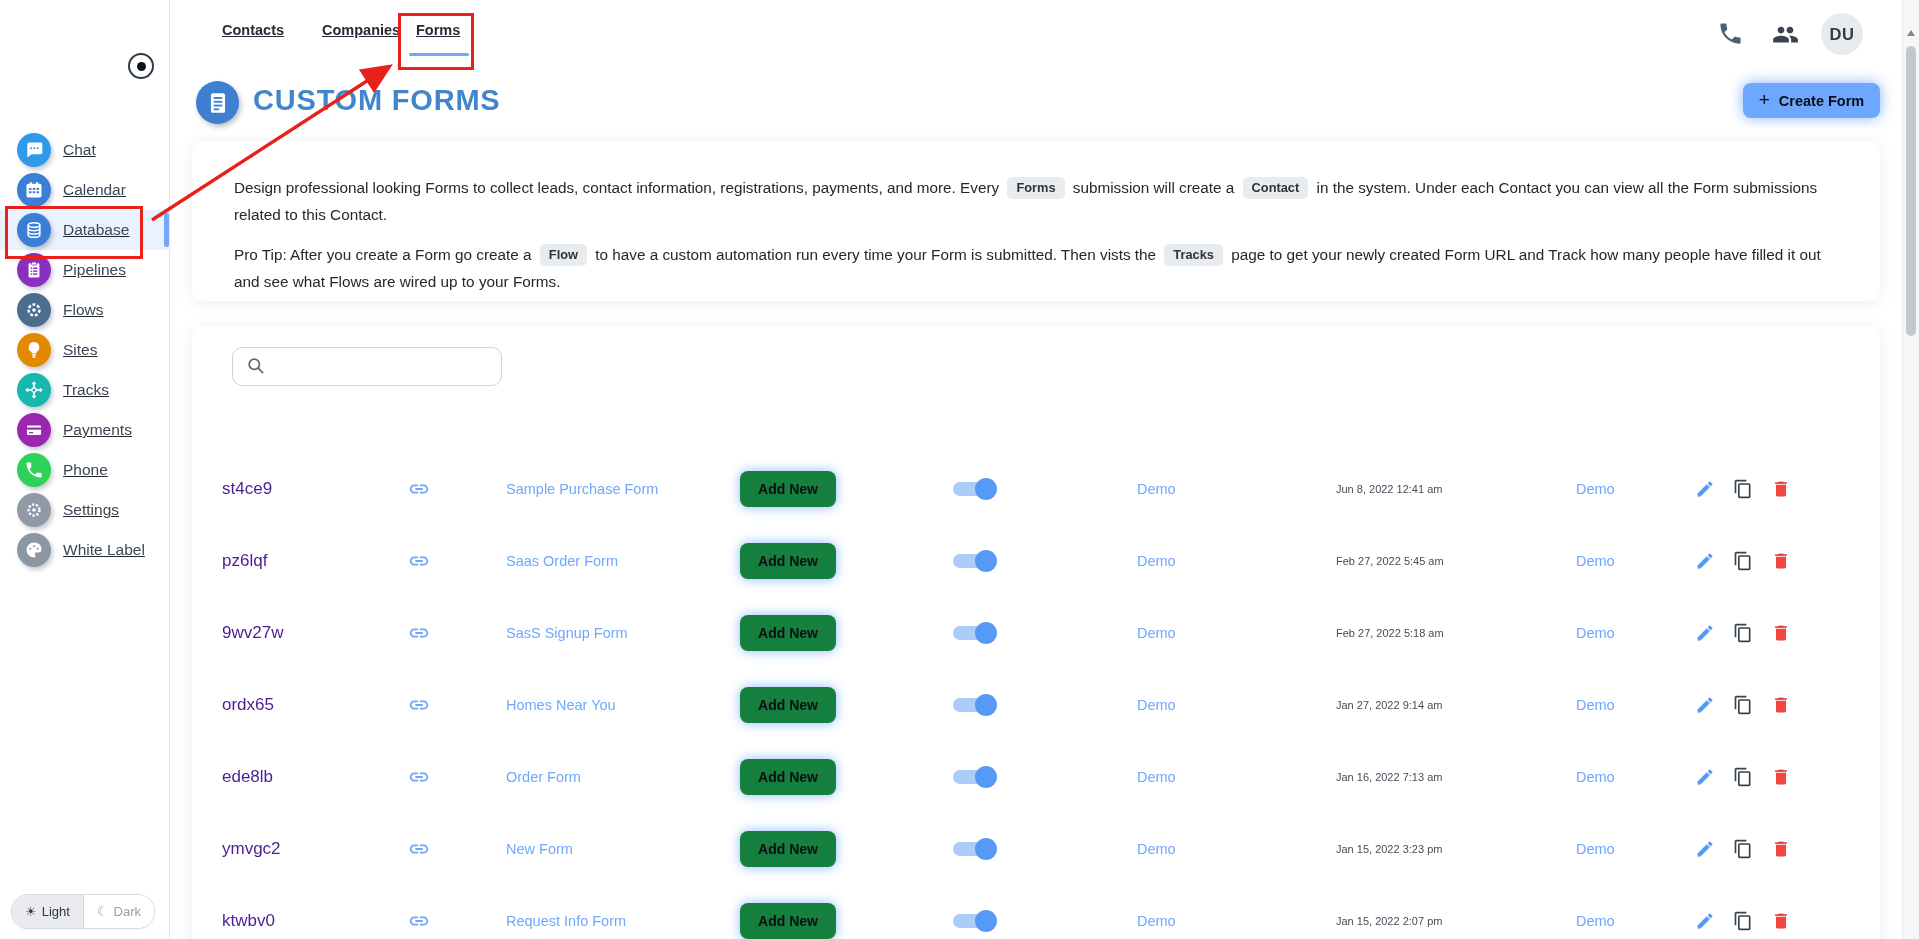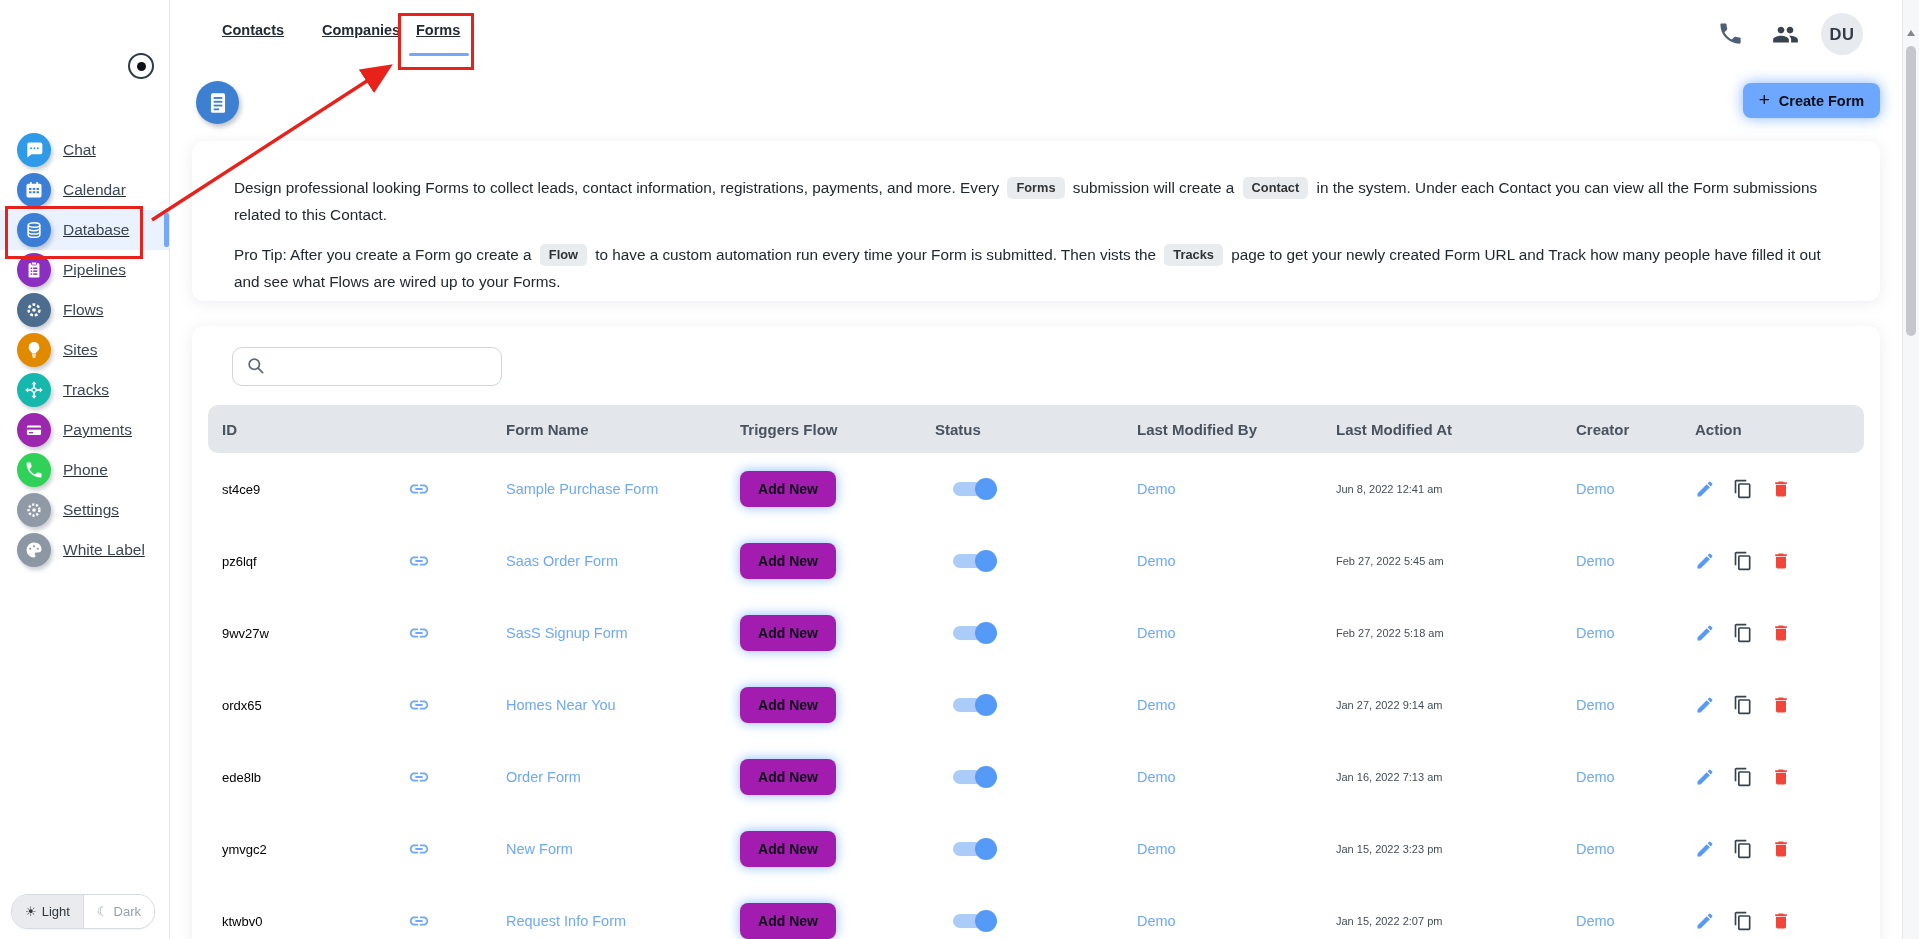--- a/index.html
+++ b/index.html
@@ -71,26 +71,26 @@
   .search-box input::placeholder{color:#97a0aa;}
 
   
   .grid-cols{display:grid;grid-template-columns:110px 174px 234px 195px 202px 199px 240px 119px 1fr;
              align-items:center;box-sizing:border-box;padding:0 14px;}
   .thead{position:absolute;left:16px;top:79px;width:1656px;height:48px;background:#e3e6ea;border-radius:10px;}
   .th{font-size:15px;font-weight:700;color:#49525f;}
   .th-id{grid-column:1 / 3;}
   .tbody{position:absolute;left:16px;top:127px;width:1656px;}
   .tr{height:72px;}
-  .td-id{font-size:13px;color:#000000;}
+  .td-id{font-size:17px;color:#4c1d95;}
   .td-link{justify-self:center;cursor:pointer;display:flex;}
   .td-link svg{width:22px;height:22px;}
   .td-name,.td-modby,.td-creator{font-size:14.5px;color:#6ea8fe;cursor:pointer;}
   .td-modat{font-size:11px;color:#454d57;}
-  .addnew-btn{width:96px;height:36px;border:none;border-radius:8px;background:#a21caf;color:#0c0f13;
+  .addnew-btn{width:96px;height:36px;border:none;border-radius:8px;background:#15803d;color:#0c0f13;
               font-size:14px;font-weight:700;cursor:pointer;font-family:inherit;
               box-shadow:0 0 12px rgba(110,168,254,.8);}
   .switch{position:relative;width:44px;height:22px;margin-left:18px;cursor:pointer;}
   .switch .track{position:absolute;left:0;top:4px;width:40px;height:14px;background:#abcbf9;border-radius:7px;}
   .switch .knob{position:absolute;right:0;top:0;width:22px;height:22px;border-radius:50%;background:#569af8;}
   .td-action{display:flex;gap:18px;align-items:center;}
   .td-action svg{width:20px;height:20px;cursor:pointer;}
 
   
   .scrollbar{position:absolute;right:0;top:0;width:16px;height:939px;background:#f6f7f8;
@@ -276,46 +276,37 @@
     <svg viewBox="0 0 24 24">
         <rect x="5.5" y="3" width="13" height="18" rx="1.5" fill="#fff"></rect>
         <g fill="#3d7fd0">
           <rect x="8" y="6.5" width="8" height="1.7"></rect>
           <rect x="8" y="10" width="8" height="1.7"></rect>
           <rect x="8" y="13.5" width="8" height="1.7"></rect>
           <rect x="8" y="17" width="5" height="1.7"></rect>
         </g>
       </svg>
   </div>
+  <h1 class="page-title">CUSTOM FORMS</h1>
   <button class="create-btn">
     <span class="plus">+</span>
     <span>Create Form</span>
   </button>
 
   <div class="card info-card">
     <p id="infoP1"><span>Design professional looking Forms to collect leads, contact information, registrations, payments, and more. Every </span><span class="chip">Forms</span><span> submission will create a </span><span class="chip">Contact</span><span> in the system. Under each Contact you can view all the Form submissions related to this Contact.</span></p>
     <p id="infoP2"><span>Pro Tip: After you create a Form go create a </span><span class="chip">Flow</span><span> to have a custom automation run every time your Form is submitted. Then vists the </span><span class="chip">Tracks</span><span> page to get your newly created Form URL and Track how many people have filled it out and see what Flows are wired up to your Forms.</span></p>
   </div>
 
   <div class="card table-card">
     <div class="search-box">
       <svg viewBox="0 0 24 24" fill="none" stroke="#5f6b7a" stroke-width="2.2" stroke-linecap="round">
           <circle cx="10.5" cy="10.5" r="6.5"></circle>
           <line x1="15.3" y1="15.3" x2="21" y2="21"></line>
         </svg>
-    </div>
-    <div class="thead grid-cols">
-      <span class="th th-id">ID</span>
-      <span class="th">Form Name</span>
-      <span class="th">Triggers Flow</span>
-      <span class="th">Status</span>
-      <span class="th">Last Modified By</span>
-      <span class="th">Last Modified At</span>
-      <span class="th">Creator</span>
-      <span class="th">Action</span>
     </div>
     <div class="tbody" id="tbody">
         <div class="tr grid-cols">
           <div class="td-id">st4ce9</div>
           <div class="td-link">
             <svg viewBox="0 0 24 24" fill="#6ea8fe">
               <path d="M3.9 12c0-1.71 1.39-3.1 3.1-3.1h4V7H7c-2.76 0-5 2.24-5 5s2.24 5 5 5h4v-1.9H7c-1.71 0-3.1-1.39-3.1-3.1zM8 13h8v-2H8v2zm9-6h-4v1.9h4c1.71 0 3.1 1.39 3.1 3.1s-1.39 3.1-3.1 3.1h-4V17h4c2.76 0 5-2.24 5-5s-2.24-5-5-5z"></path>
             </svg>
           </div>
           <div class="td-name">Sample Purchase Form</div>

